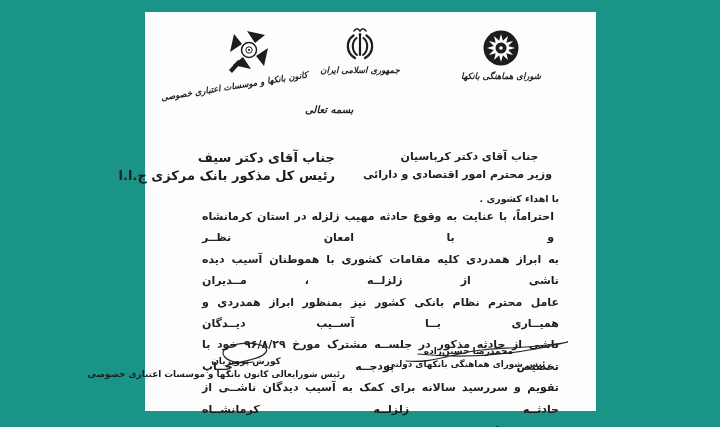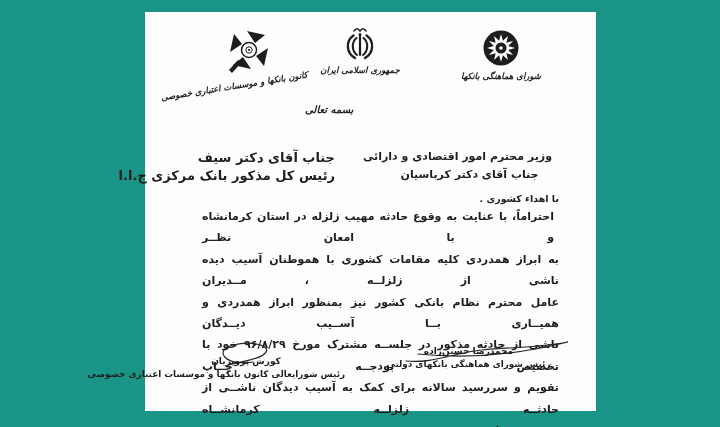--- a/index.html
+++ b/index.html
@@ -84,22 +84,22 @@
           <circle cx="21" cy="21" r="5.5" fill="#1d1d1d"></circle>
           <circle cx="21" cy="21" r="1.8" fill="#fff"></circle>
         </svg>
       </span>
       <div class="cap">شورای هماهنگی بانکها</div>
     </div>
 
     <div class="bismillah">بسمه تعالی</div>
 
     <div class="recip recip-right">
+      <div>جناب آقای دکتر کرباسیان</div>
       <div>وزیر محترم امور اقتصادی و دارائی</div>
-      <div>جناب آقای دکتر کرباسیان</div>
     </div>
 
     <div class="recip recip-left">
       <div>جناب آقای دکتر سیف</div>
       <div>رئیس کل مذکور بانک مرکزی ج.ا.ا</div>
     </div>
 
     <div class="greeting">با اهداء کشوری .</div>
 
     <div class="body-text">

